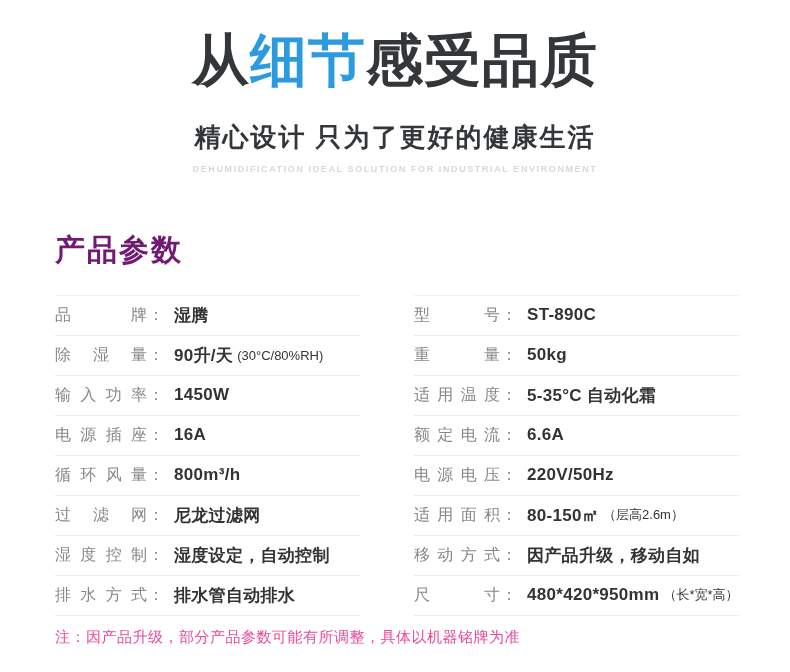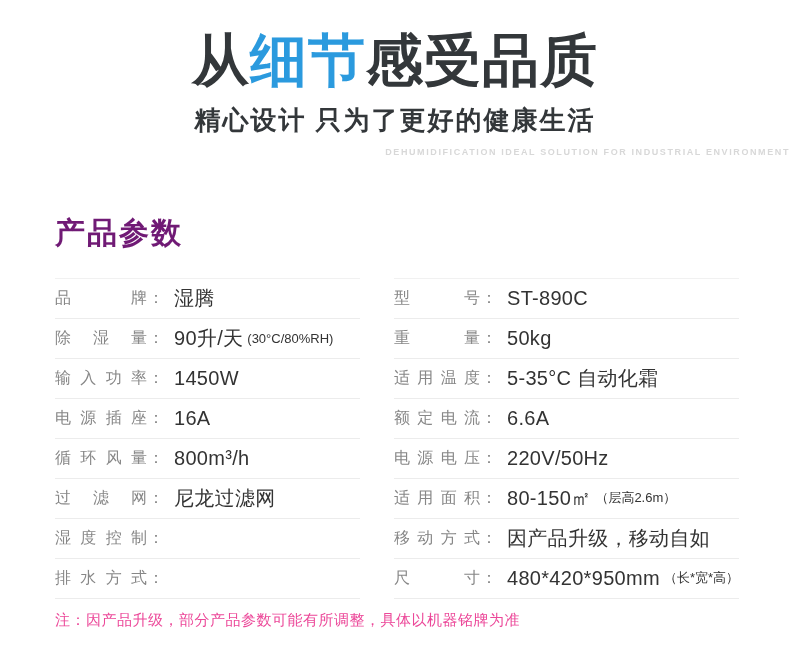--- a/index.html
+++ b/index.html
@@ -10,49 +10,49 @@
     background:#ffffff; overflow:hidden;
   }
   
   .hero { padding-top:28px; text-align:center; }
   .hero-title {
     font-size:57px; line-height:1.15; font-weight:800; color:#33373a;
     letter-spacing:1px; white-space:nowrap;
   }
   .hero-title .hl { color:#2b9ade; }
   .hero-sub {
-    margin-top:9px; font-size:26px; font-weight:600; color:#33373a;
+    margin-top:26px; font-size:26px; font-weight:600; color:#33373a;
     letter-spacing:2px; white-space:nowrap;
   }
   .hero-tagline {
     margin-top:9px; font-size:9px; font-weight:700; color:#d8d8d8;
-    letter-spacing:1.6px; white-space:nowrap;text-align:right;
+    letter-spacing:1.6px; white-space:nowrap;
   }
   
   .spec-section { margin:0 62px 0 55px; }
   .section-title {
     margin-top:56px; font-size:30px; font-weight:700; color:#701a75;
     letter-spacing:2px;
   }
-  .spec-table { display:flex; gap:18px; margin-top:24px; }
+  .spec-table { display:flex; gap:38px; margin-top:24px; }
   .spec-col { border-top:1px solid #f1f1f1; }
   .spec-col.left  { width:305px; flex:0 0 305px; }
   .spec-col.right { flex:1;margin-left:16px; }
   .spec-row {
     height:40px; display:flex; align-items:center;
     border-bottom:1px solid #ececec; white-space:nowrap;
   }
   .spec-label {
     display:inline-block; color:#878787; font-size:16px;
     text-align:justify; text-align-last:justify;
   }
   .left  .spec-label { width:92px; }
   .right .spec-label { width:86px; }
   .spec-colon { color:#878787; font-size:16px; margin:0 10px 0 1px; }
-  .spec-value { color:#333333; font-size:20px; font-weight:400; letter-spacing:0.3px; }
+  .spec-value { color:#333333; font-size:17px; font-weight:700; letter-spacing:0.3px; }
   .spec-extra { color:#333333; font-size:13px; font-weight:500; margin-left:4px; }
   .spec-note { margin-top:12px; font-size:15px; color:#ec4899; letter-spacing:0.5px; }
 </style>
 </head>
 <body>
 
 <div class="page">
 
   <div class="hero">
     <div class="hero-title"><span>从</span><span class="hl">细节</span><span>感受品质</span></div>
@@ -98,25 +98,27 @@
         </div>
         <div class="spec-row">
           <span class="spec-label">过滤网</span>
             <span class="spec-colon">：</span>
             <span class="spec-value">尼龙过滤网</span>
             <span class="spec-extra"></span>
         </div>
         <div class="spec-row">
           <span class="spec-label">湿度控制</span>
             <span class="spec-colon">：</span>
+            <span class="spec-value">湿度设定，自动控制</span>
             <span class="spec-extra"></span>
         </div>
         <div class="spec-row">
           <span class="spec-label">排水方式</span>
             <span class="spec-colon">：</span>
+            <span class="spec-value">排水管自动排水</span>
             <span class="spec-extra"></span>
         </div>
       </div>
 
       <div class="spec-col right">
         <div class="spec-row">
           <span class="spec-label">型号</span>
             <span class="spec-colon">：</span>
             <span class="spec-value">ST-890C</span>
             <span class="spec-extra"></span>

